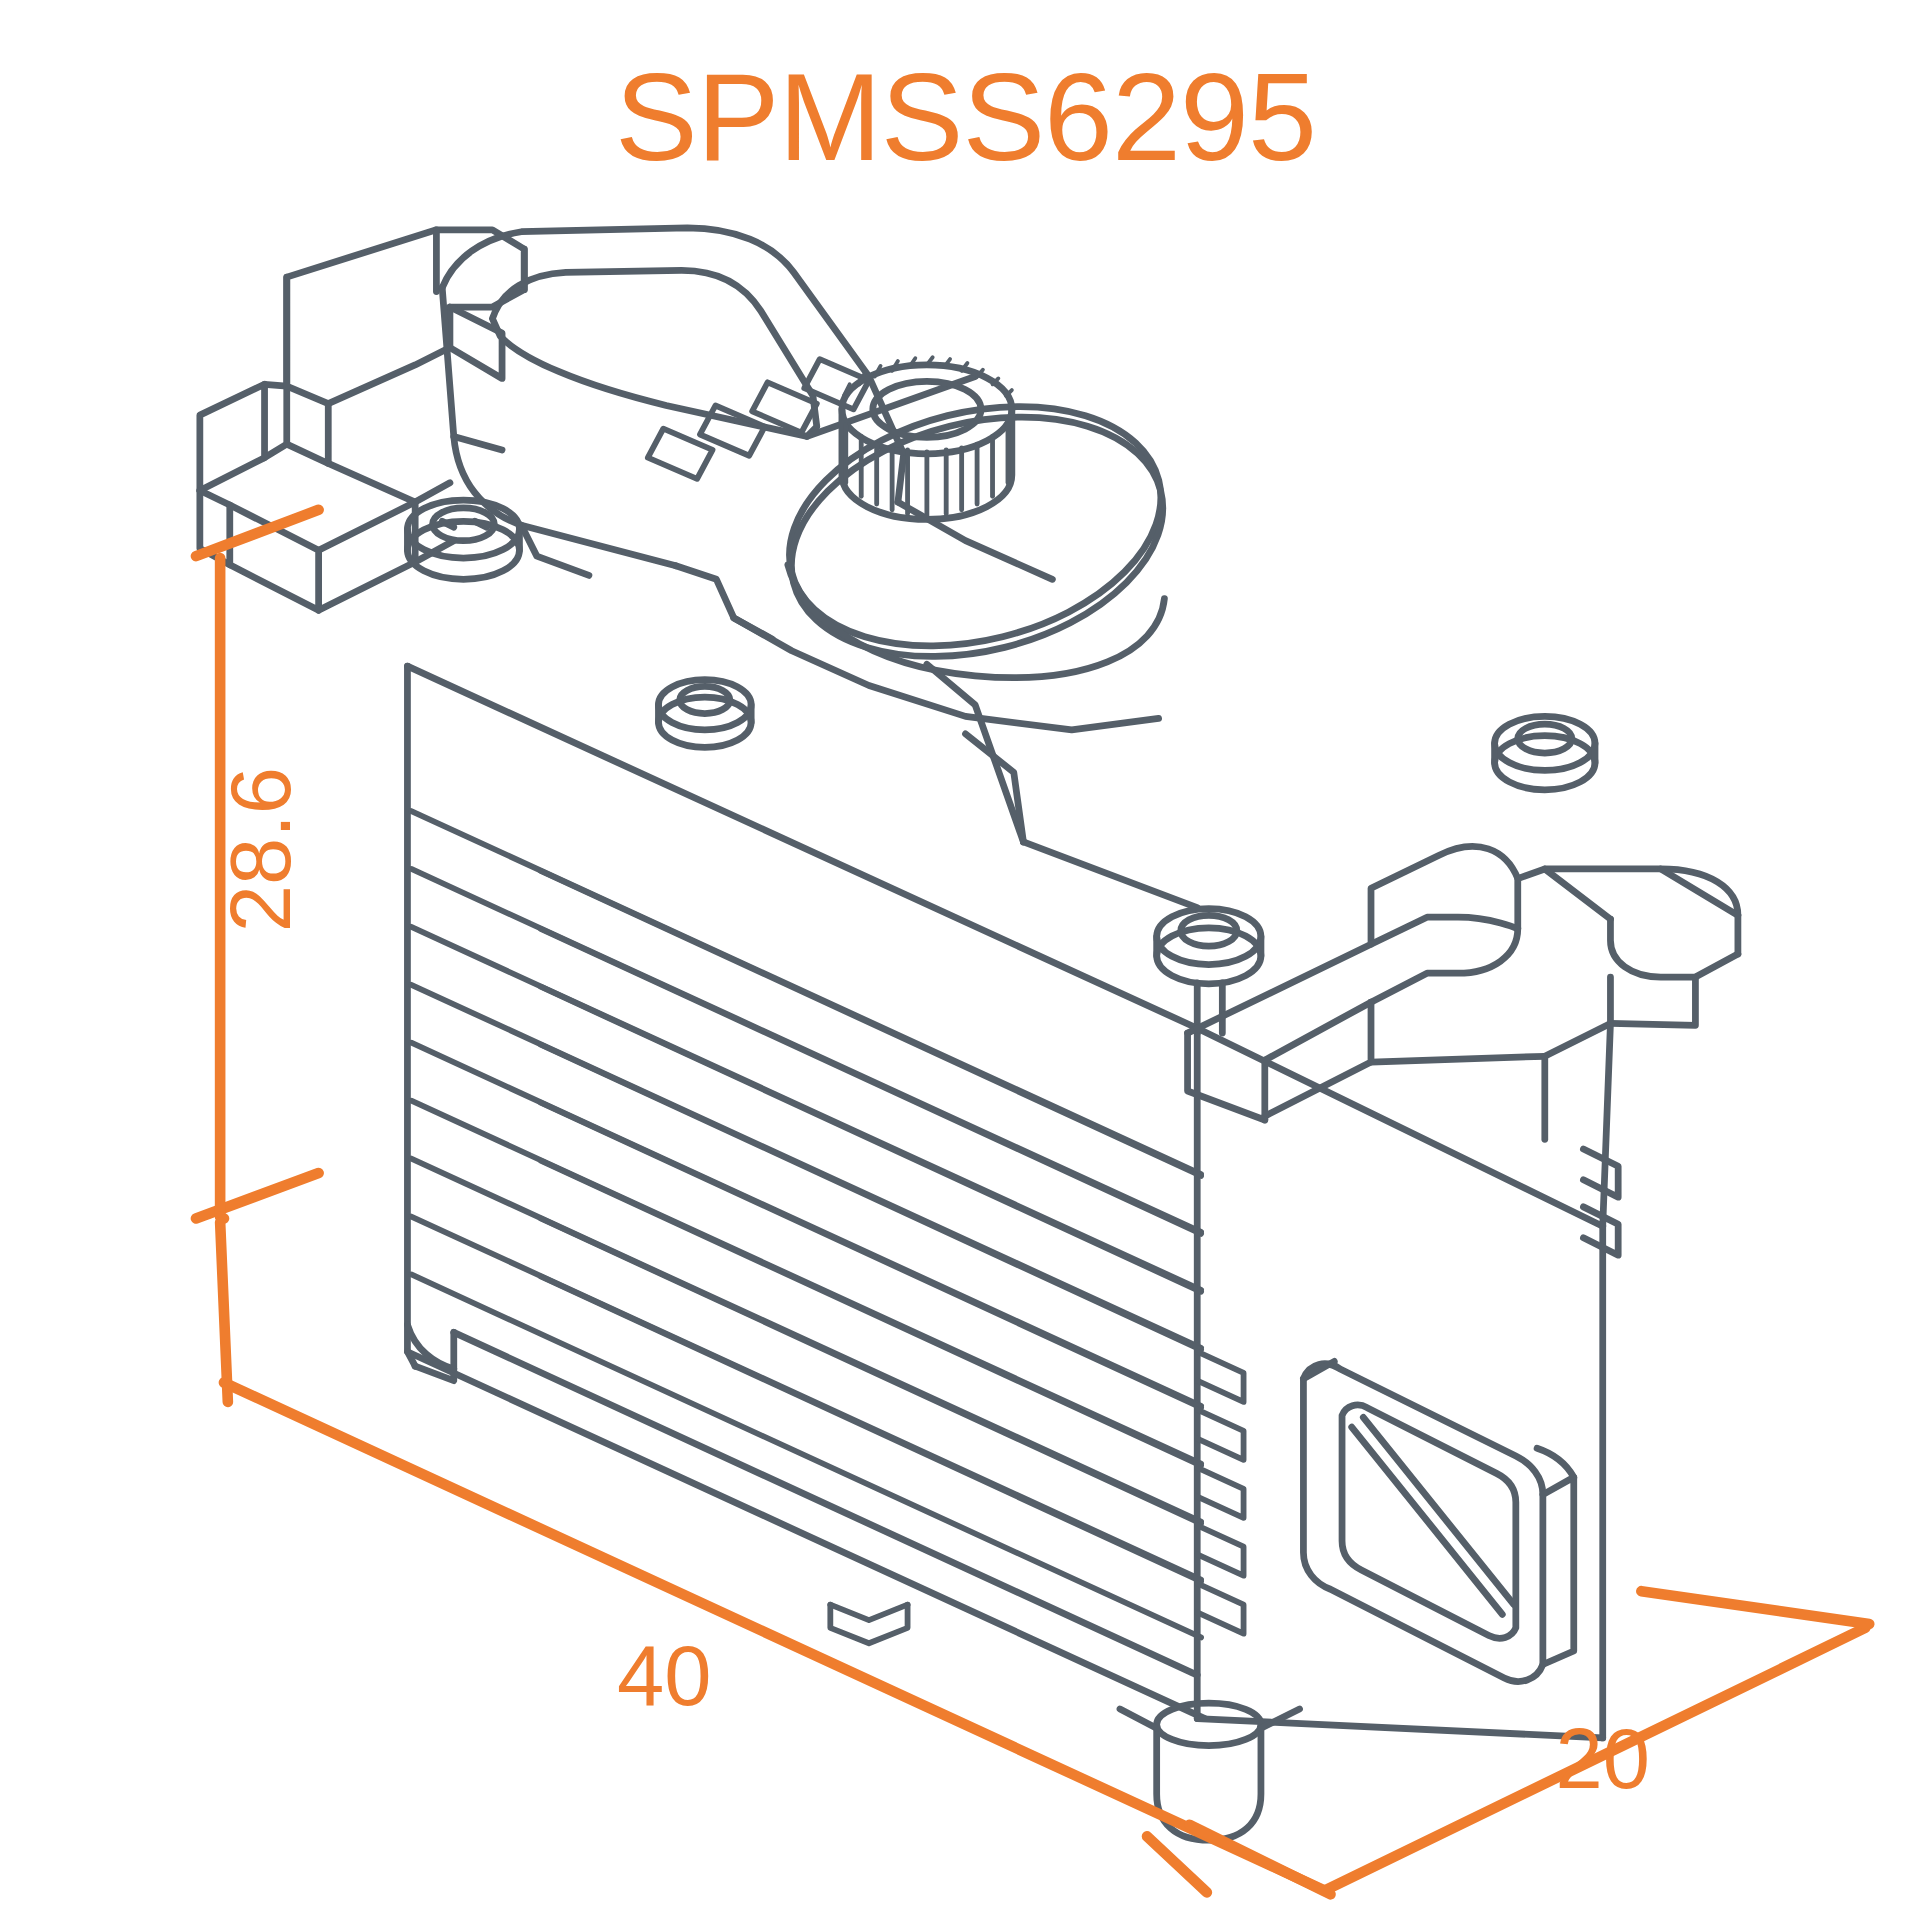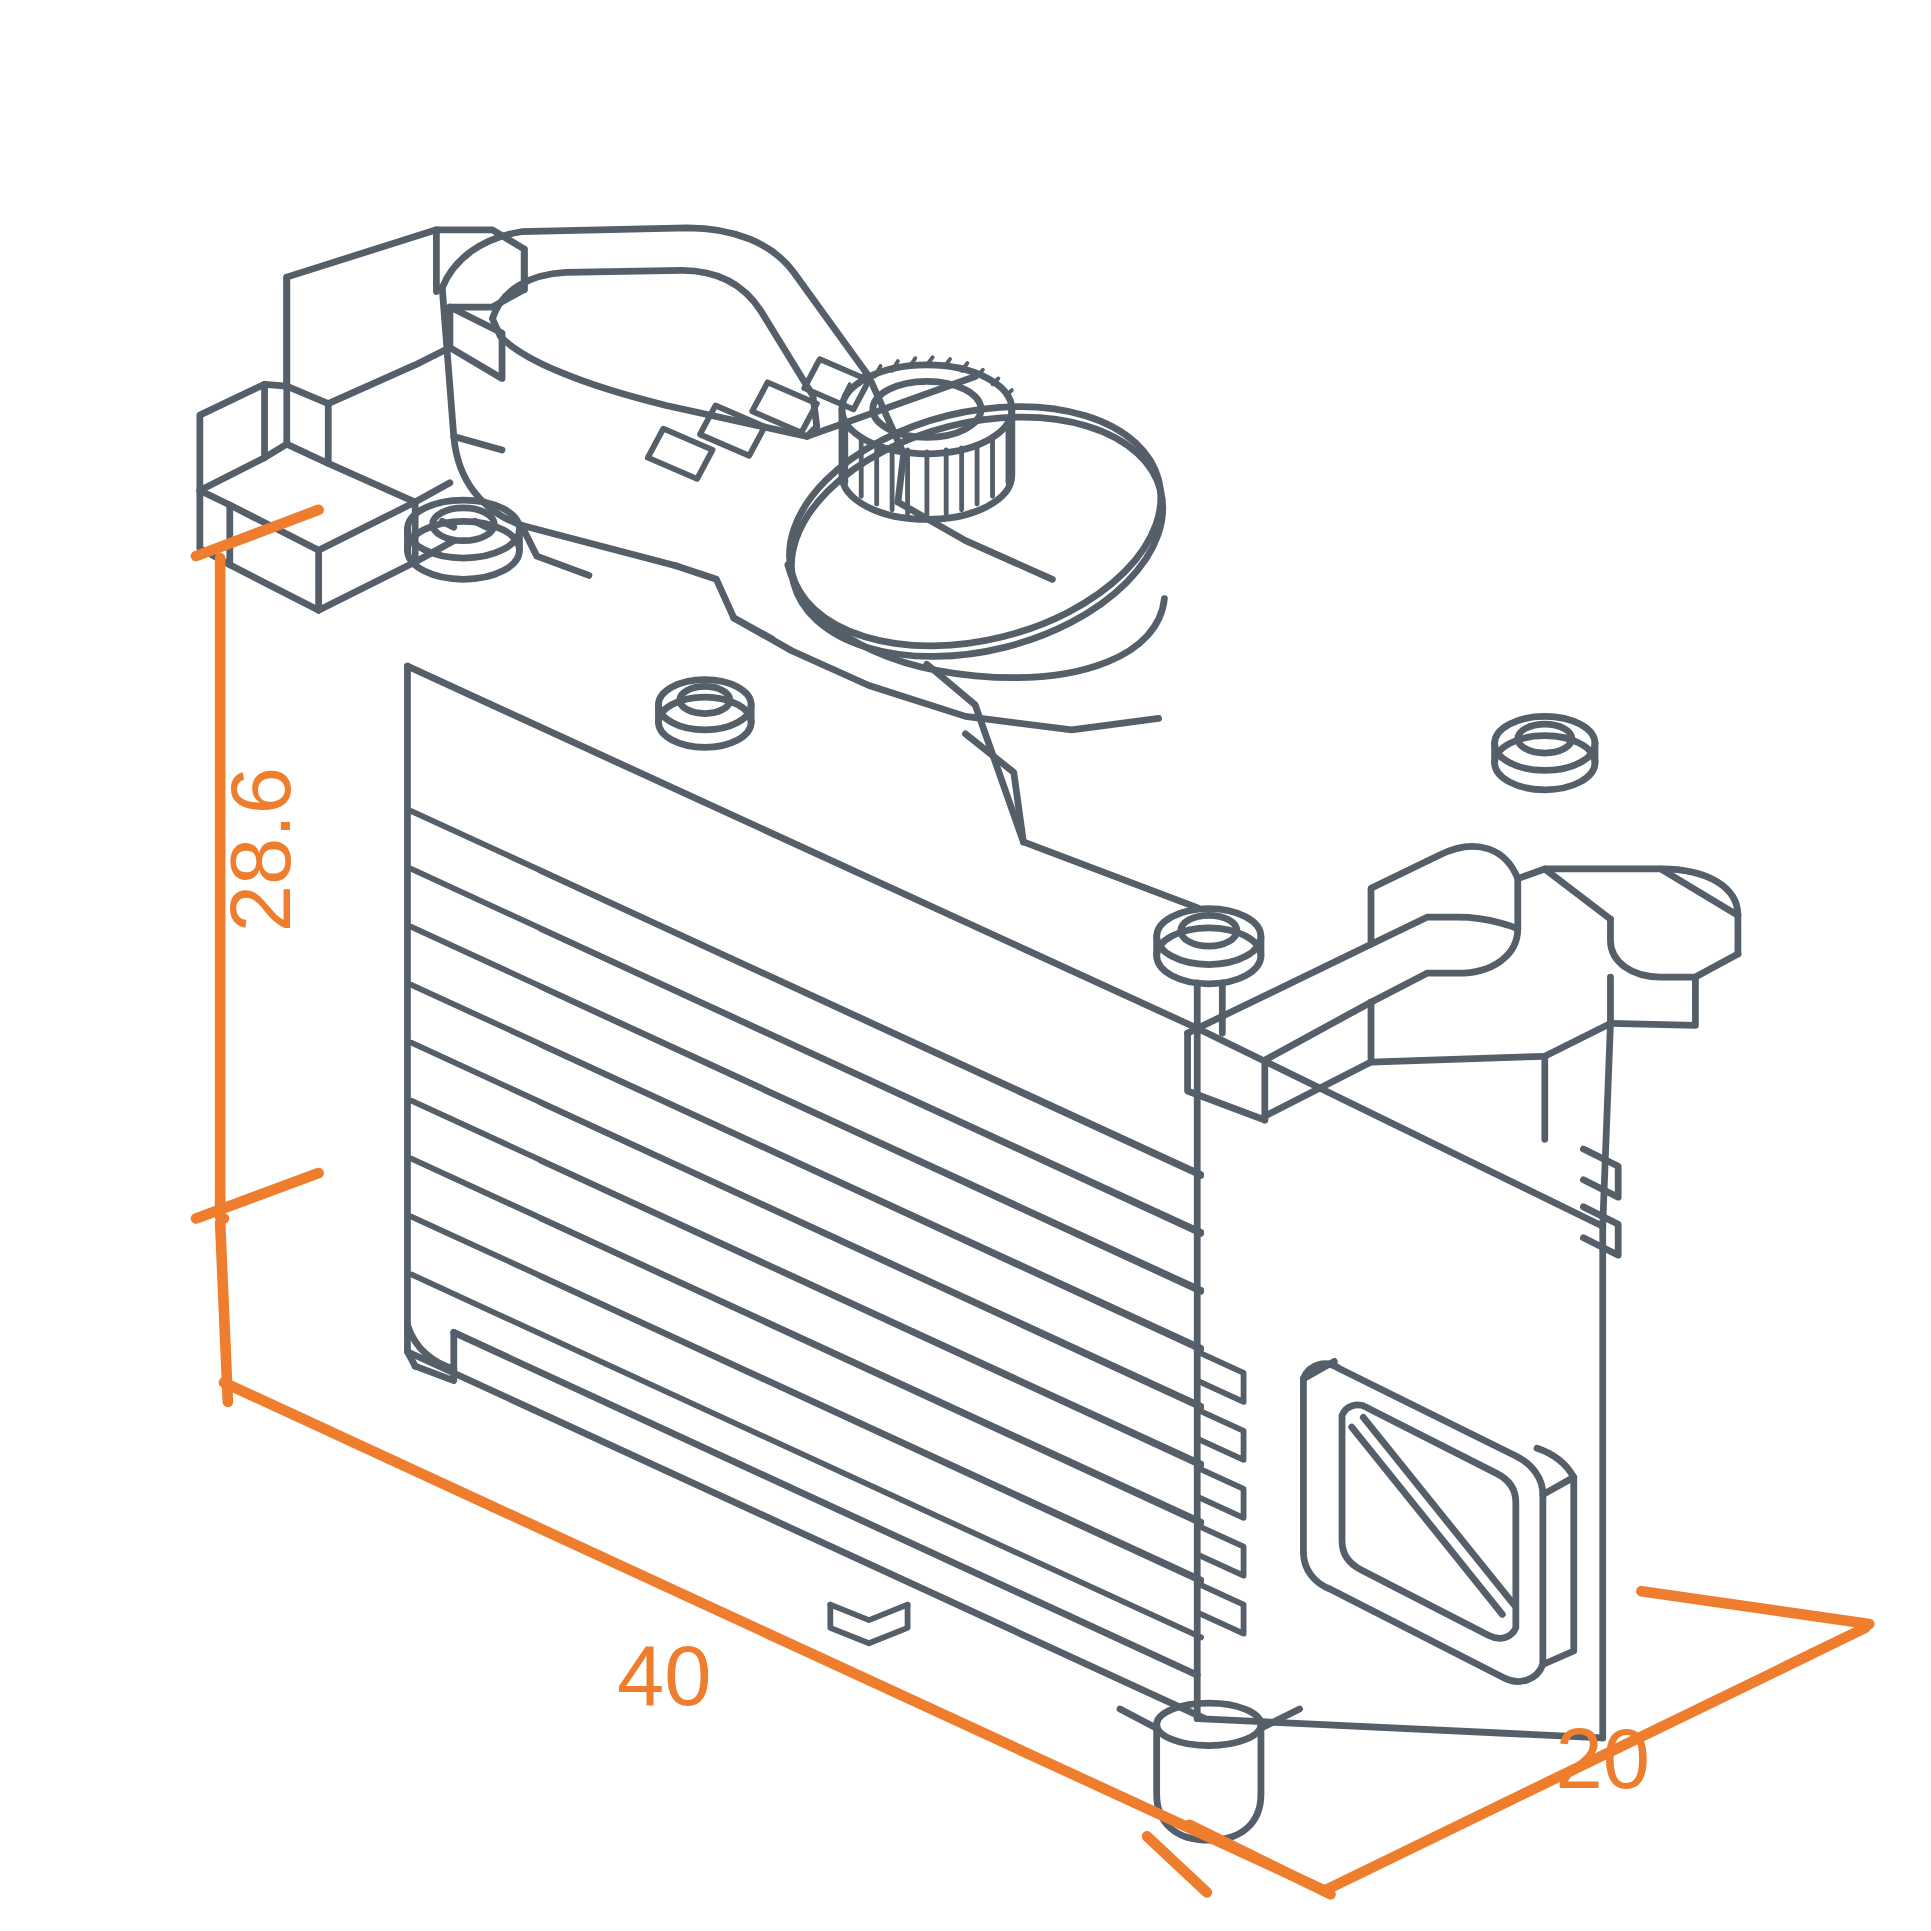--- a/index.html
+++ b/index.html
@@ -41,20 +41,21 @@
     font-family: "Liberation Sans", sans-serif;
     font-size: 88px;
     fill: #ef7d2e;
   }
 </style>
 </head>
 <body>
 
 <div id="stage">
 
+  <div id="title">SPMSS6295</div>
 
   <svg id="drawing" viewBox="0 0 2000 2000">
 
     <g fill="none" stroke="#555f69" stroke-width="7" stroke-linecap="round" stroke-linejoin="round">
 
       <g>
         <path d="M297 287 L452 238 L510 238 L543 258 L543 300 L510 318 L466 318 L466 360 L430 378
                  L340 418 L297 400 Z"></path>
         <path d="M466 318 L520 345 L520 392 L466 360"></path>
         <path d="M297 400 L297 460 L274 474"></path>

